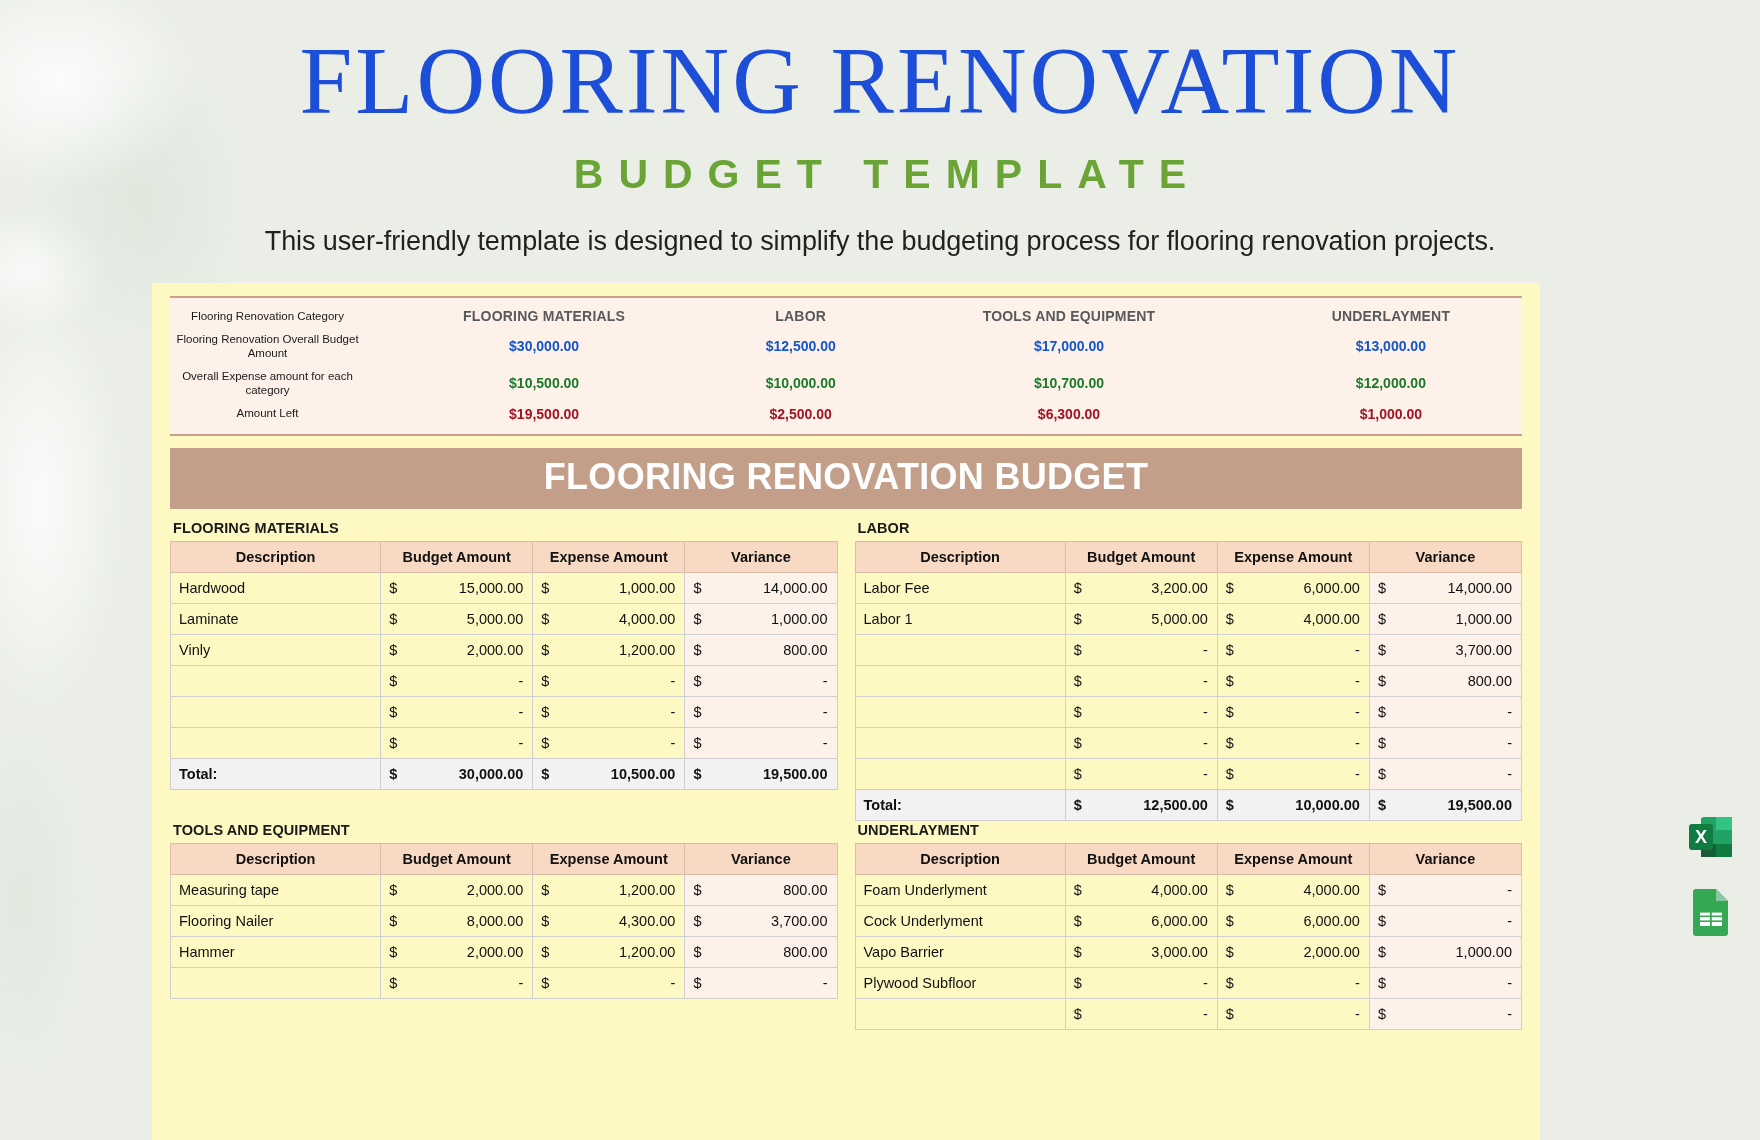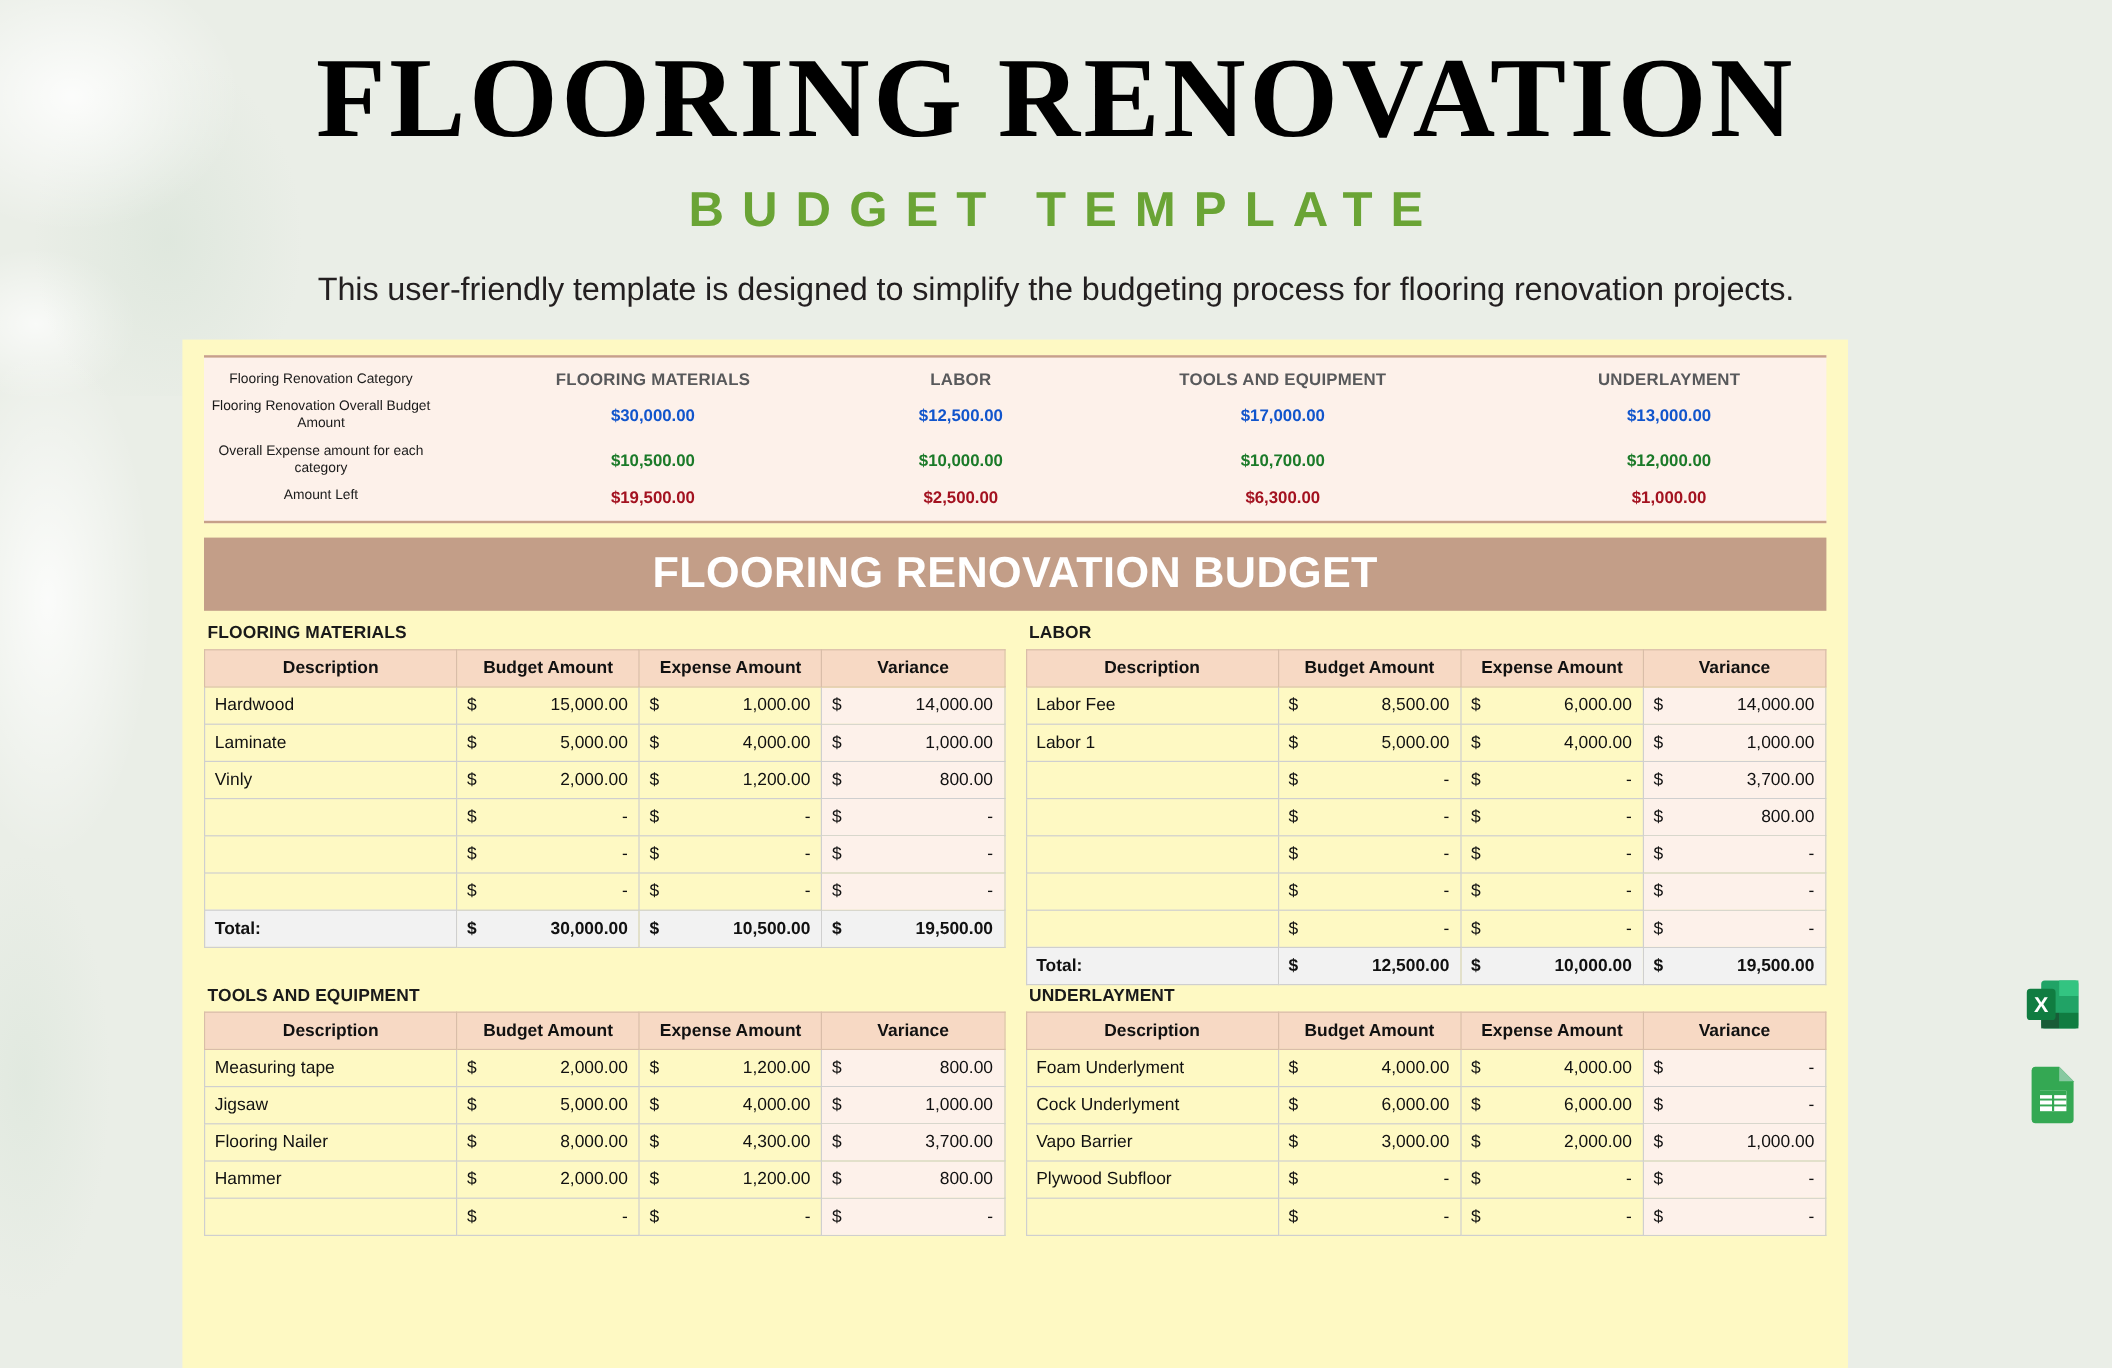--- a/index.html
+++ b/index.html
@@ -24,26 +24,26 @@
     background:
       radial-gradient(ellipse 120px 300px at 40px 200px, rgba(255,255,255,0.8), rgba(255,255,255,0) 72%),
       radial-gradient(ellipse 100px 260px at 20px 600px, rgba(216,228,216,0.5), rgba(255,255,255,0) 72%);
     pointer-events: none;
   }
 
   
   header { position: relative; z-index: 2; padding-top: 34px; }
   .title {
     font-family: "Liberation Serif", serif;
-    color: #000000;
+    color: #1d4ed8;
     font-size: 95px;
     line-height: 1.0;
     text-align: center;
     letter-spacing: 3px;
-    font-weight: 700;
+    font-weight: 400;
   }
   .subtitle {
     text-align: center;
     color: #6aa435;
     font-size: 41px;
     letter-spacing: 15px;
     font-weight: 600;
     margin-top: 22px;
     padding-left: 15px;
   }
@@ -280,21 +280,21 @@
               <tr>
                 <th>Description</th>
                 <th>Budget Amount</th>
                 <th>Expense Amount</th>
                 <th>Variance</th>
               </tr>
             </thead>
             <tbody>
               <tr>
                 <td class="desc">Labor Fee</td>
-                <td class="money"><span class="cur">$</span><span>8,500.00</span></td>
+                <td class="money"><span class="cur">$</span><span>3,200.00</span></td>
                 <td class="money"><span class="cur">$</span><span>6,000.00</span></td>
                 <td class="money var"><span class="cur">$</span><span>14,000.00</span></td>
               </tr>
               <tr>
                 <td class="desc">Labor 1</td>
                 <td class="money"><span class="cur">$</span><span>5,000.00</span></td>
                 <td class="money"><span class="cur">$</span><span>4,000.00</span></td>
                 <td class="money var"><span class="cur">$</span><span>1,000.00</span></td>
               </tr>
               <tr>
@@ -352,26 +352,20 @@
                 <th>Expense Amount</th>
                 <th>Variance</th>
               </tr>
             </thead>
             <tbody>
               <tr>
                 <td class="desc">Measuring tape</td>
                 <td class="money"><span class="cur">$</span><span>2,000.00</span></td>
                 <td class="money"><span class="cur">$</span><span>1,200.00</span></td>
                 <td class="money var"><span class="cur">$</span><span>800.00</span></td>
-              </tr>
-              <tr>
-                <td class="desc">Jigsaw</td>
-                <td class="money"><span class="cur">$</span><span>5,000.00</span></td>
-                <td class="money"><span class="cur">$</span><span>4,000.00</span></td>
-                <td class="money var"><span class="cur">$</span><span>1,000.00</span></td>
               </tr>
               <tr>
                 <td class="desc">Flooring Nailer</td>
                 <td class="money"><span class="cur">$</span><span>8,000.00</span></td>
                 <td class="money"><span class="cur">$</span><span>4,300.00</span></td>
                 <td class="money var"><span class="cur">$</span><span>3,700.00</span></td>
               </tr>
               <tr>
                 <td class="desc">Hammer</td>
                 <td class="money"><span class="cur">$</span><span>2,000.00</span></td>

